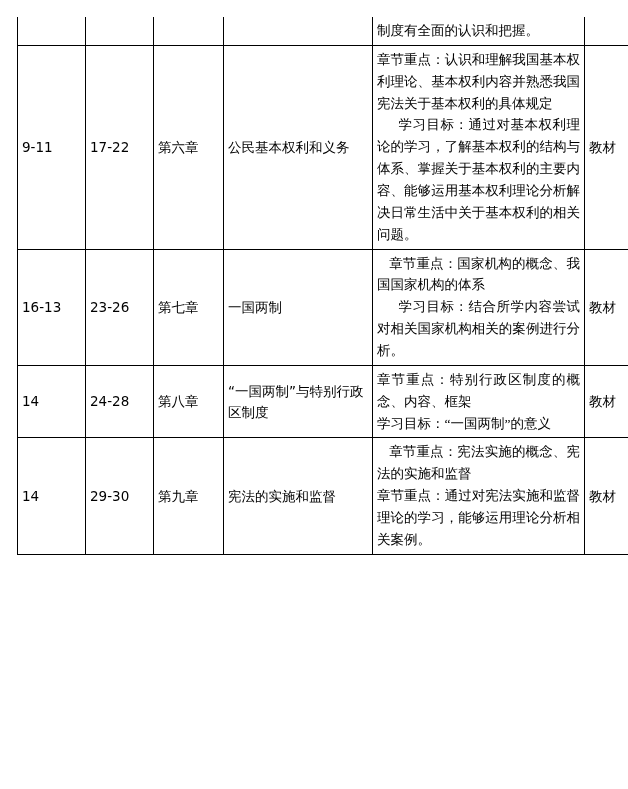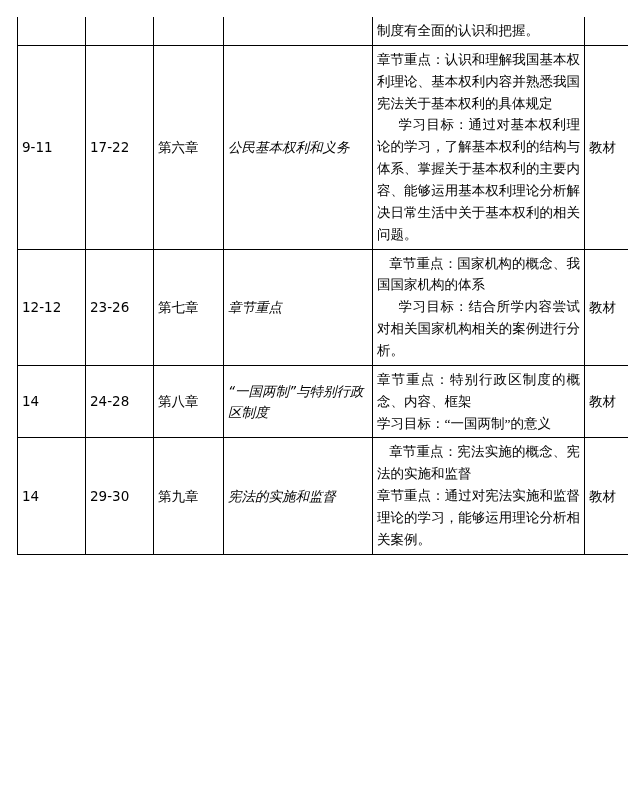--- a/index.html
+++ b/index.html
@@ -39,21 +39,20 @@
   col.c-pages   { width: 68px; }
   col.c-chapter { width: 70px; }
   col.c-title   { width: 149px; }
   col.c-content { width: 212px; }
   col.c-note    { width: 60px; }
 
   td.weeks, td.pages, td.chapter, td.title, td.note {
   }
   td.title {
     line-height: 1.6;
-    font-style: italic;
   }
   td.content {
     text-align: justify;
     text-justify: inter-ideograph;
     vertical-align: top;
     padding: 4px 6px 4px 6px;
   }
   td.note {
     vertical-align: top;
     padding-top: 5px;
@@ -117,24 +116,24 @@
         <td class="chapter">第六章</td>
         <td class="title">公民基本权利和义务</td>
         <td class="content">
           <p>章节重点：认识和理解我国基本权利理论、基本权利内容并熟悉我国宪法关于基本权利的具体规定</p>
           <p class="indent">学习目标：通过对基本权利理论的学习，了解基本权利的结构与体系、掌握关于基本权利的主要内容、能够运用基本权利理论分析解决日常生活中关于基本权利的相关问题。</p>
         </td>
         <td class="note">教材</td>
       </tr>
 
       <tr>
-        <td class="weeks">12-12</td>
+        <td class="weeks">16-13</td>
         <td class="pages">23-26</td>
         <td class="chapter">第七章</td>
-        <td class="title">章节重点</td>
+        <td class="title">一国两制</td>
         <td class="content">
           <p class="indent2">章节重点：国家机构的概念、我国国家机构的体系</p>
           <p class="indent">学习目标：结合所学内容尝试对相关国家机构相关的案例进行分析。</p>
         </td>
         <td class="note">教材</td>
       </tr>
 
       <tr>
         <td class="weeks">14</td>
         <td class="pages">24-28</td>

